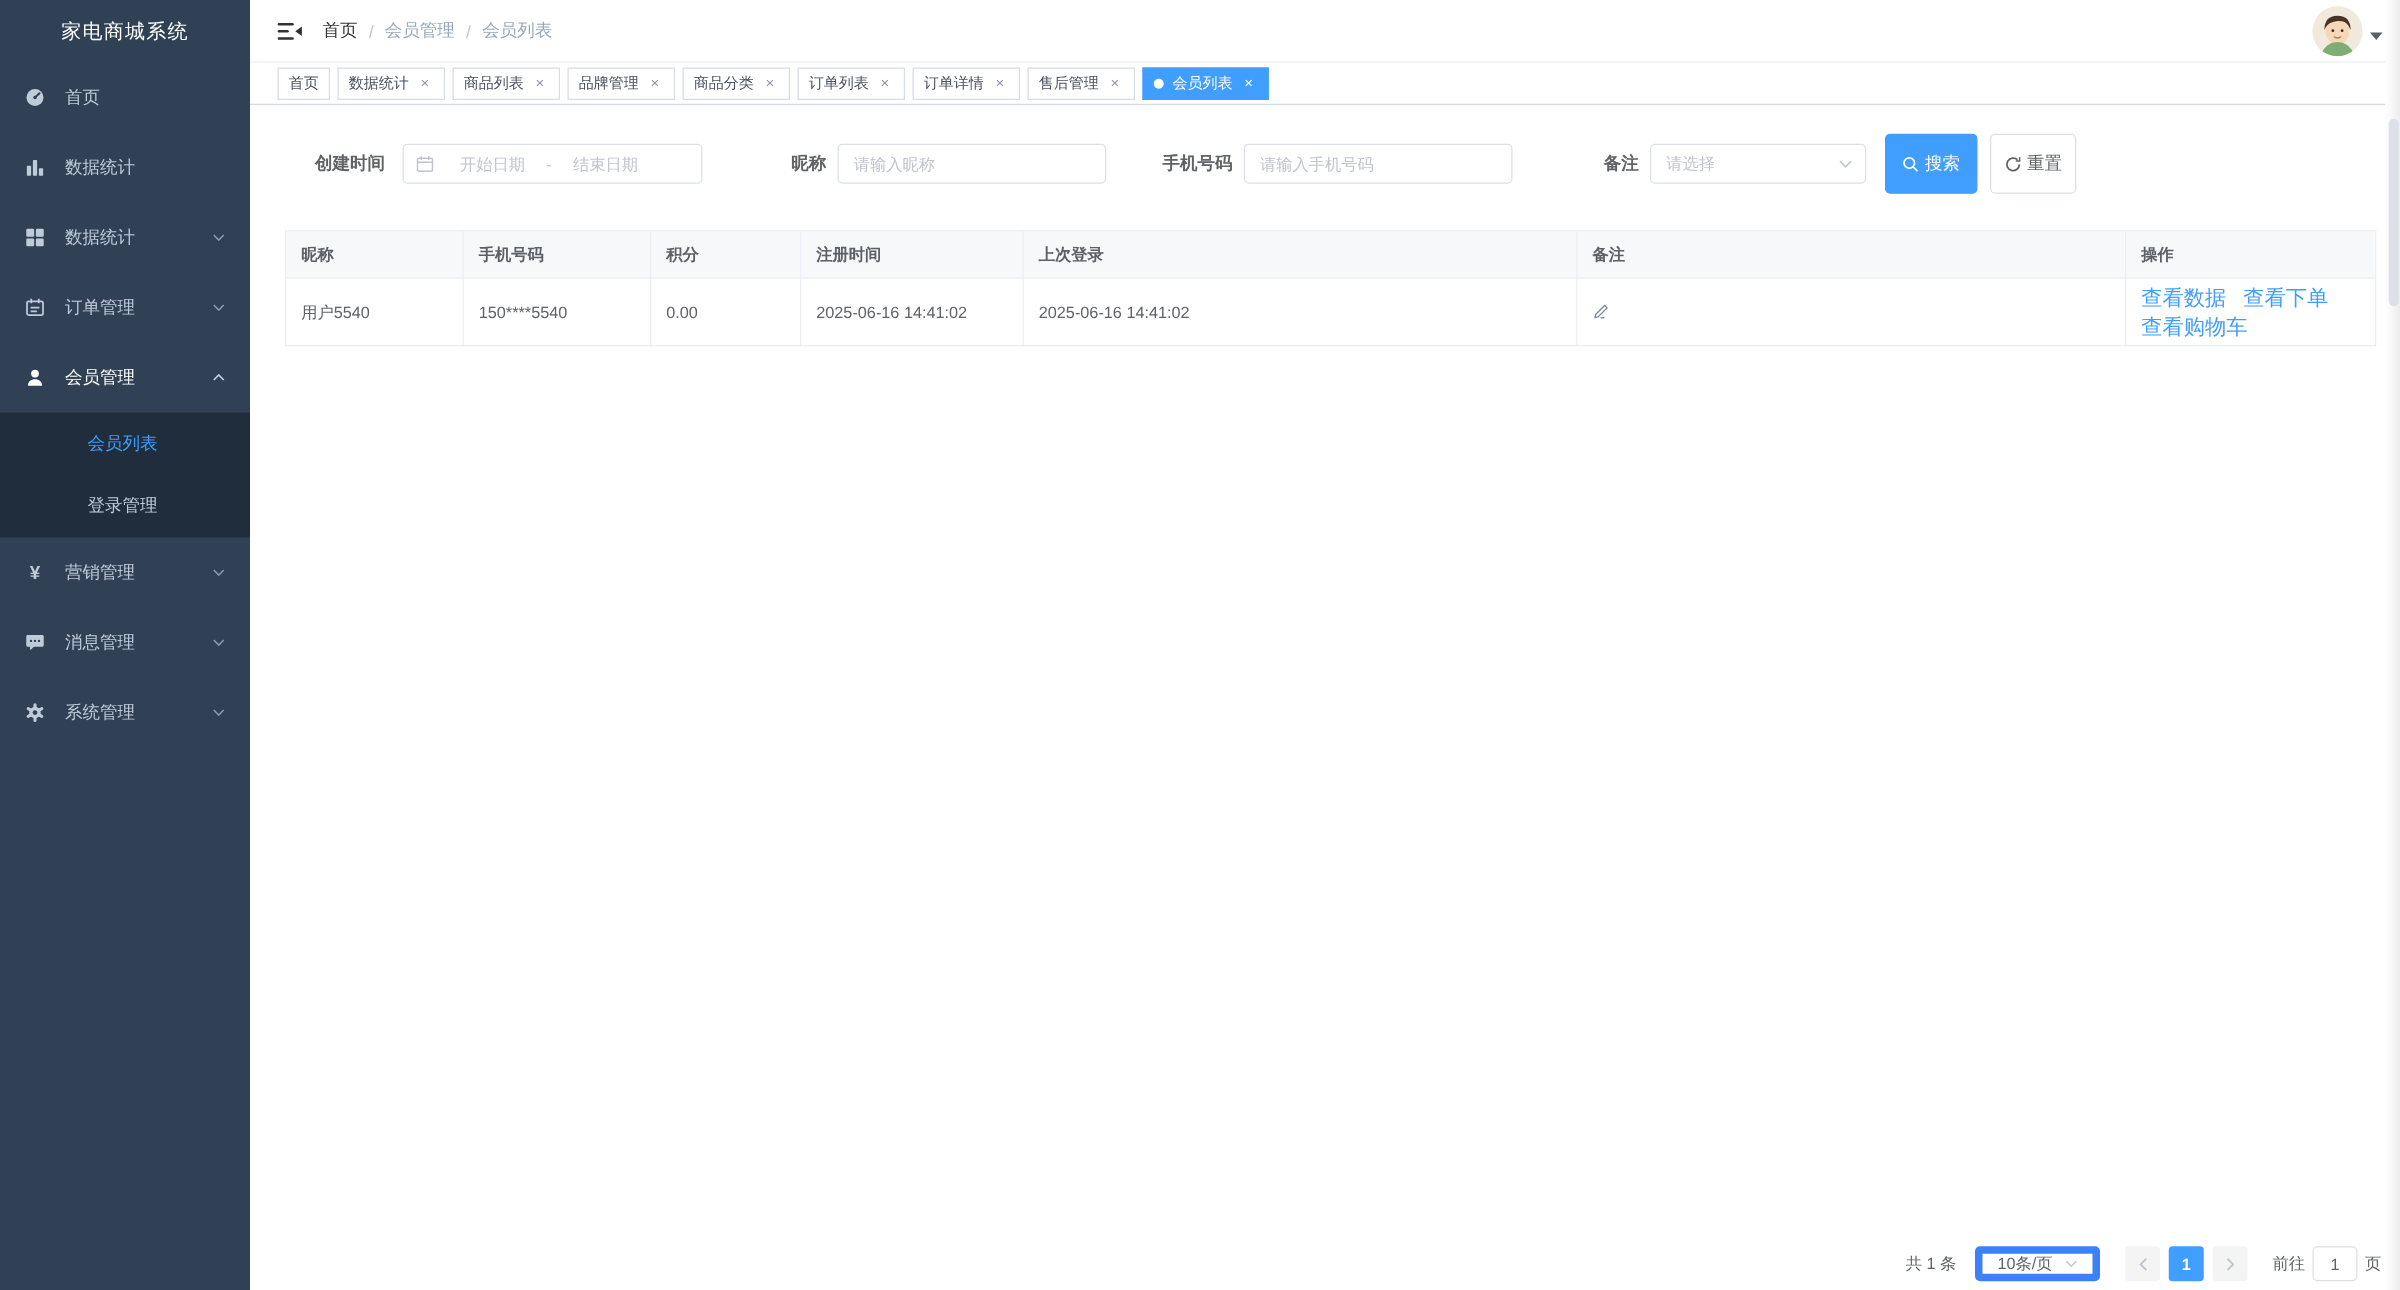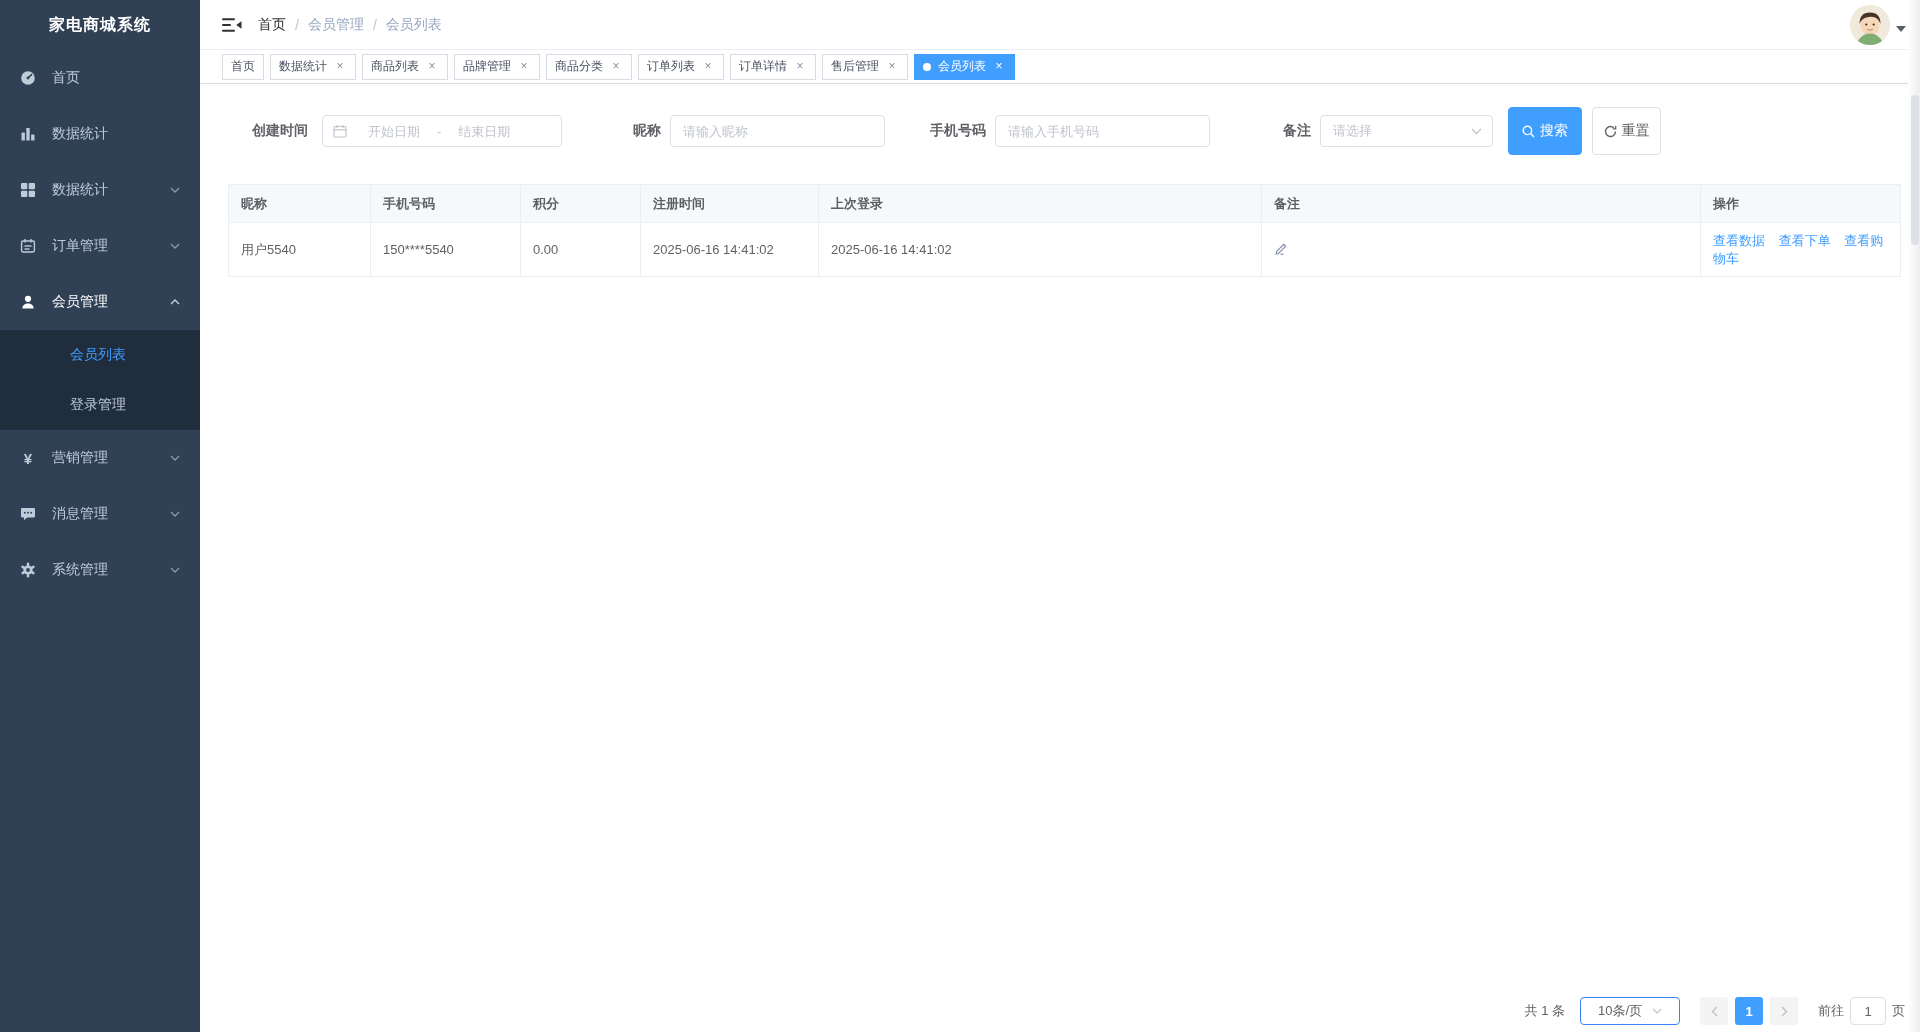--- a/index.html
+++ b/index.html
@@ -1,21 +1,21 @@
 <!DOCTYPE html>
 <html><head>
 <meta charset="utf-8">
 <style>
   * { margin:0; padding:0; box-sizing:border-box; }
   html,body { width:1920px; height:1032px; font-family:"Liberation Sans","DejaVu Sans",sans-serif; background:#fff; overflow:hidden; }
   .app { position:relative; width:1920px; height:1032px; overflow:hidden; background:#fff; }
 
   
   .sidebar { position:absolute; left:0; top:0; width:200px; height:1032px; background:#304156; z-index:5; }
-  .logo { height:50px; display:flex; align-items:center; justify-content:center; color:#fff; font-size:16px; font-weight:bold; letter-spacing:1px; }
+  .logo { height:50px; display:flex; align-items:center; justify-content:center; color:#fff; font-size:16px; font-weight:normal; letter-spacing:1px; }
   .menu-item { height:56px; display:flex; align-items:center; padding:0 20px; color:#bfcbd9; font-size:14px; cursor:pointer; position:relative; }
   .menu-item .mi-icon { width:16px; height:16px; margin-right:16px; flex:none; display:flex; align-items:center; justify-content:center; }
   .menu-item .mi-label { flex:1; }
   .menu-item .chev { margin-left:auto; display:flex; }
   .menu-item.active-parent { color:#fff; }
   .submenu { background:#1f2d3d; }
   .submenu-item { height:50px; display:flex; align-items:center; padding-left:70px; color:#bfcbd9; font-size:14px; cursor:pointer; }
   .submenu-item.active { color:#409eff; }
   .yen-glyph { font-size:15px; font-weight:bold; color:#bfcbd9; line-height:1; }
 
@@ -53,28 +53,28 @@
   .btn { height:48px; border-radius:4px; font-size:14px; display:inline-flex; align-items:center; justify-content:center; cursor:pointer; white-space:nowrap; }
   .btn-primary { background:#409eff; border:1px solid #409eff; color:#fff; width:74px; margin-left:15px; }
   .btn-plain { background:#fff; border:1px solid #dcdfe6; color:#606266; width:69px; margin-left:10px; }
   .btn svg { margin-right:5px; }
 
   
   .table-wrap { margin-top:29px; }
   table { border-collapse:collapse; table-layout:fixed; width:1672px; font-size:13px; color:#606266; }
   th { background:#f7f8fa; font-weight:bold; color:#5c6066; text-align:left; height:38px; padding:0 12px; border:1px solid #ebeef5; border-top:1px solid #ebeef5; }
   td { height:54px; padding:0 12px; border:1px solid #ebeef5; background:#fff; }
-  .op-link { color:#409eff; cursor:pointer; margin-right:10px; text-decoration:none; font-size:13px; }
+  .op-link { color:#409eff; cursor:pointer; margin-right:10px; text-decoration:none; font-size:17px; }
   .op-link:last-child { margin-right:0; }
   .edit-pencil { display:inline-flex; cursor:pointer; }
 
   
   .pagination { position:absolute; right:15px; top:997px; display:flex; align-items:center; font-size:13px; color:#606266; }
   .pg-total { margin-right:15px; }
-  .pg-size { width:100px; height:28px; border:1px solid #3b82f6; border-radius:4px; display:flex; align-items:center; justify-content:center; cursor:pointer; color:#606266; }
+  .pg-size { width:100px; height:28px; border:6px solid #3b82f6; border-radius:4px; display:flex; align-items:center; justify-content:center; cursor:pointer; color:#606266; }
   .pg-size span { margin-right:10px; }
   .pg-arrowbtn { width:28px; height:28px; border-radius:3px; background:#f4f4f5; display:flex; align-items:center; justify-content:center; cursor:pointer; }
   .pg-prev { margin-left:20px; }
   .pg-next { margin-left:7px; }
   .pg-page { width:28px; height:28px; border-radius:3px; background:#409eff; color:#fff; display:flex; align-items:center; justify-content:center; margin-left:7px; cursor:pointer; font-weight:bold; }
   .pg-goto { margin-left:20px; }
   .pg-goto-input { width:36px; height:28px; border:1px solid #dcdfe6; border-radius:4px; text-align:center; font-size:13px; color:#606266; margin:0 6px; outline:none; font-family:inherit; }
 
   .scroll-strip { position:absolute; right:0; top:0; width:12px; height:1032px; background:linear-gradient(to right,#ffffff,#ededef); z-index:9; }
   .scroll-thumb { position:absolute; right:1px; top:95px; width:8px; height:150px; border-radius:4px; background:#dde0e6; }

